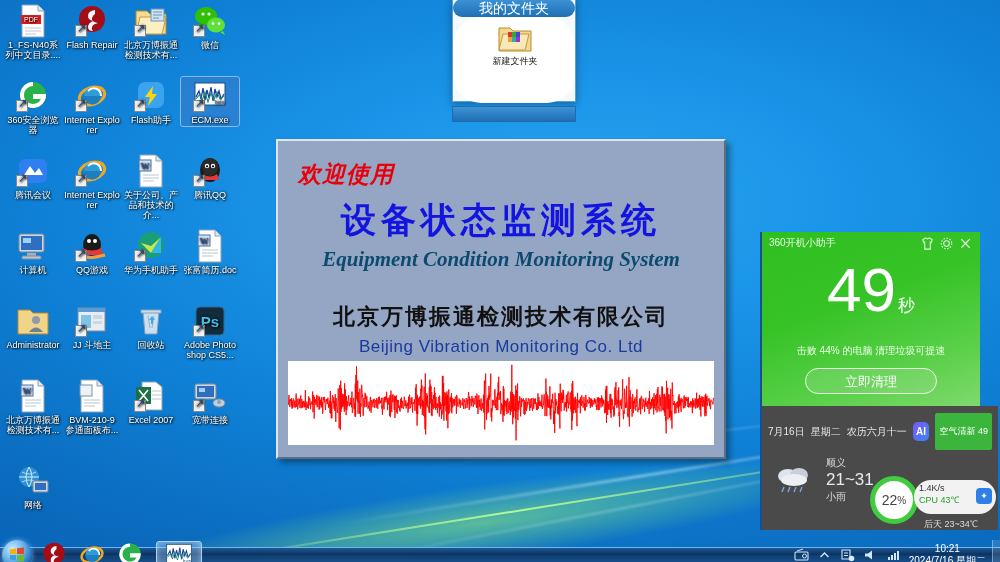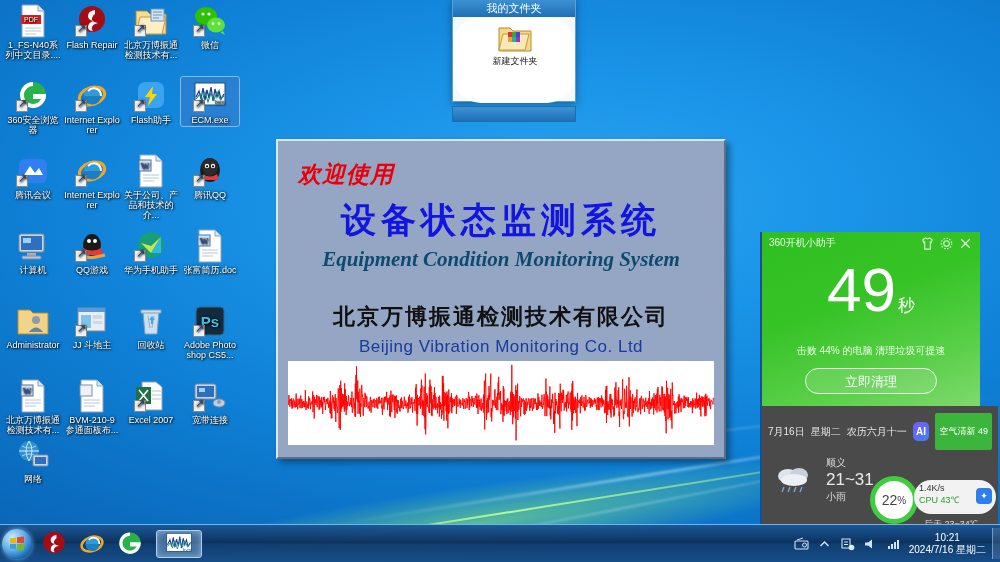--- a/index.html
+++ b/index.html
@@ -57,21 +57,21 @@
   }
 
   
   #explorer {
     position:absolute; left:452px; top:-2px; width:124px; height:104px;
     background:#f6f9fc; border:1px solid #5c9fd6;
     box-shadow: 0 2px 8px rgba(0,0,0,.35);
   }
   #explorer .title {
     height:18px; background:linear-gradient(180deg,#3d93d6,#1f6fb5);
-    color:#fff; font-size:11px; line-height:18px; text-align:center;
+    color:#fff; font-size:14px; line-height:18px; text-align:center;border-radius:9px;
   }
   #explorer .body { position:relative; height:86px; background:#fff;border-radius:28px; }
   #folder-item { position:absolute; left:14px; top:6px; width:96px; text-align:center; }
   #folder-item .fglyph { width:34px; height:30px; margin:0 auto 2px auto; position:relative; }
   #folder-item .flabel { font-size:9px; color:#111; }
   #explorer2 {
     position:absolute; left:452px; top:106px; width:124px; height:16px;
     background:linear-gradient(180deg,#3d93d6,#1f6fb5); border:1px solid #1d6bb0;
   }
 
@@ -174,21 +174,21 @@
   #net-pill .l1{ color:#333; }
   #net-pill .l2{ color:#2b9c2b; }
   #net-pill .dot{
     position:absolute; right:4px; top:8px; width:16px;height:16px;border-radius:4px;
     background:#2f7fe8; color:#fff; font-size:9px; text-align:center; line-height:16px;
   }
   #fut{ position:absolute; left:162px; top:68px; font-size:9px; color:#dcdcdc; white-space:nowrap;}
 
   
   #taskbar{
-    position:absolute; left:0; bottom:0; width:1000px; height:38px;
+    position:absolute; left:0; bottom:0; width:1000px; height:15px;
     background:linear-gradient(180deg, rgba(28,86,148,.96) 0%, rgba(12,48,92,.97) 48%, rgba(16,60,110,.97) 52%, rgba(22,76,134,.96) 100%);
     border-top:1px solid #6fb4ea;
     display:flex; align-items:center;
   }
   #start-orb{
     width:30px;height:30px;border-radius:50%; margin-left:2px; position:relative;
     background: radial-gradient(circle at 35% 30%, #cfe9ff 0%, #69b4ea 40%, #1767b5 75%, #0c3f7c 100%);
     box-shadow:0 0 5px rgba(130,200,255,.8); cursor:pointer; flex:none;
   }
   .tb-item{
@@ -431,21 +431,21 @@
       <div class="dicon" style="left: 177px; top: 375px;">
         <span class="glyph"><svg width="34" height="34" viewBox="0 0 34 34">
             <rect x="2" y="5" width="21" height="15" rx="2" fill="#cdd6e0" stroke="#7d8c9d"></rect>
             <rect x="4" y="7" width="17" height="11" fill="#2f6fc0"></rect>
             <path d="M6 9 h6 v4 h-6 Z" fill="#9fd0f5"></path>
             <ellipse cx="26" cy="24" rx="6" ry="4" fill="#c3ced9" stroke="#7d8c9d"></ellipse>
             <circle cx="26" cy="23" r="2" fill="#8ea0b2"></circle>
           </svg><span class="shortcut-arrow"></span></span>
         <span class="cap">宽带连接</span>
       </div>
-      <div class="dicon" style="left: 0px; top: 434px;">
+      <div class="dicon" style="left: 0px; top: 460px;">
         <span class="glyph"><svg width="34" height="34" viewBox="0 0 34 34">
             <circle cx="13" cy="13" r="10" fill="#2f8fd0"></circle>
             <path d="M3 13 h20 M13 3 q6 10 0 20 q-6 -10 0 -20" stroke="#d9f0ff" fill="none"></path>
             <path d="M6 8 q7 4 14 0 M6 18 q7 -4 14 0" stroke="#a8dcff" fill="none"></path>
             <rect x="17" y="17" width="15" height="11" rx="1" fill="#cdd6e0" stroke="#7d8c9d"></rect>
             <rect x="19" y="19" width="11" height="7" fill="#2f6fc0"></rect>
           </svg></span>
         <span class="cap">网络</span>
       </div>
     </div>

